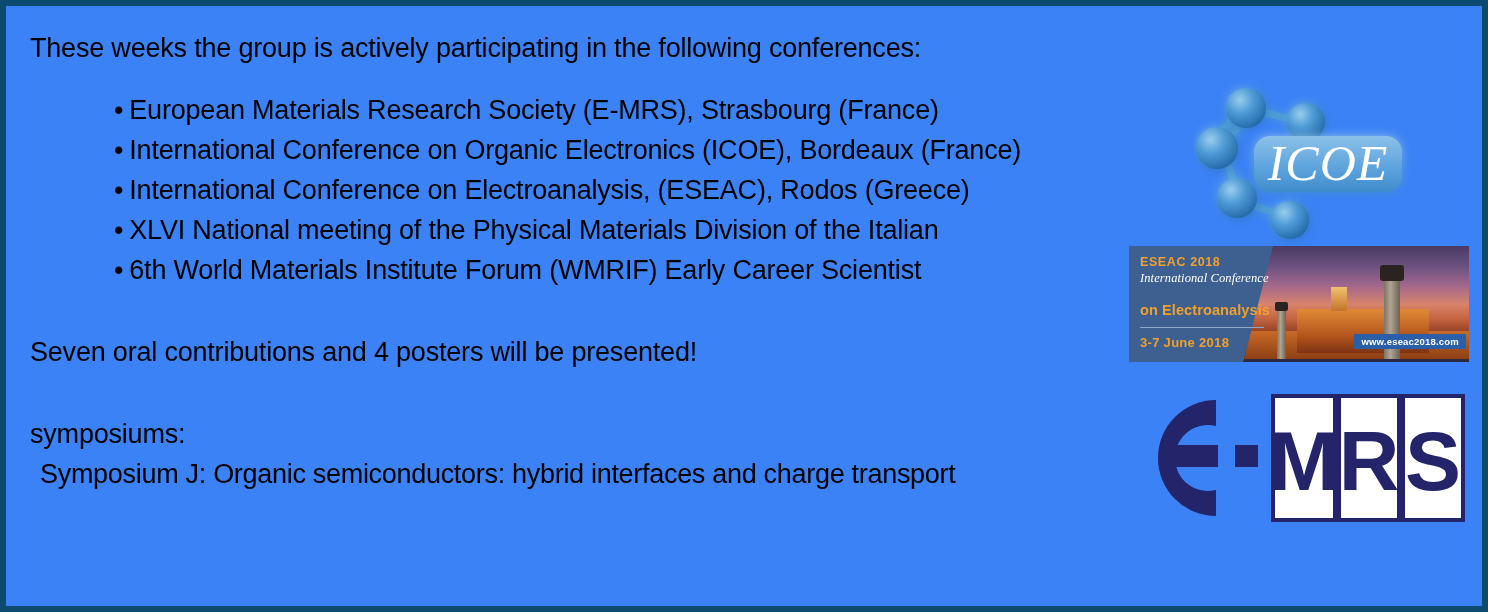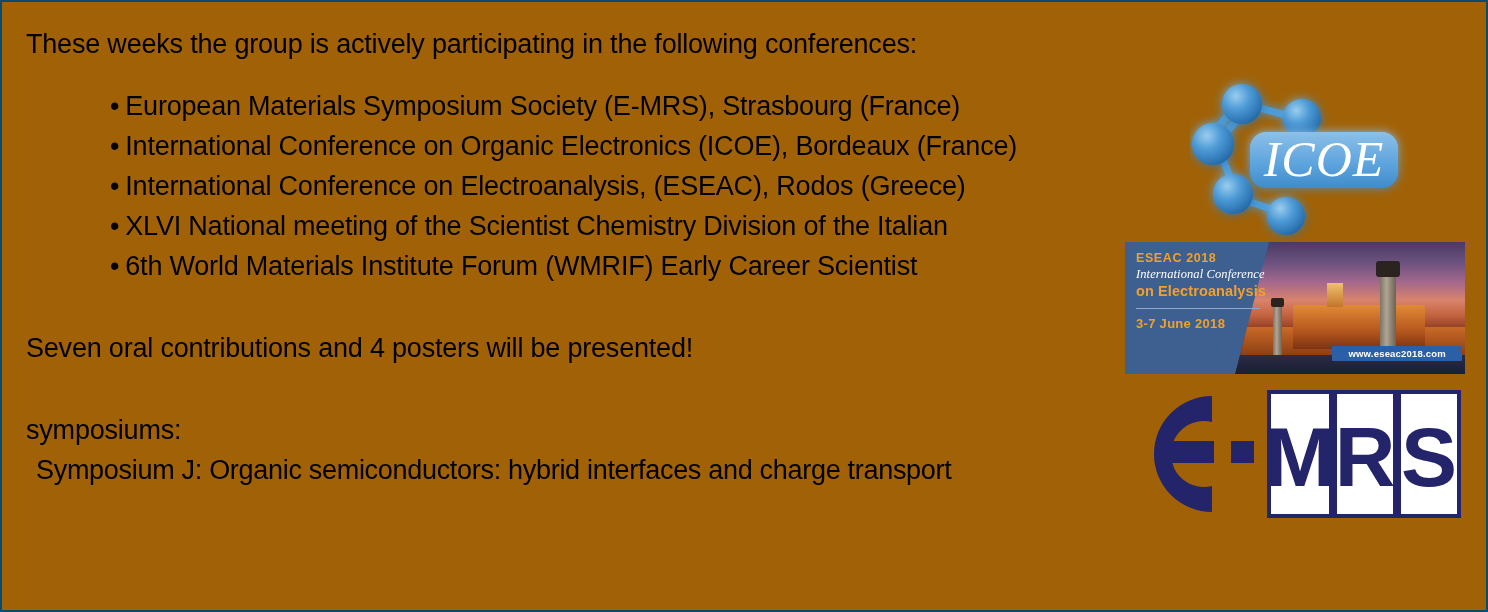--- a/index.html
+++ b/index.html
@@ -4,23 +4,23 @@
 <style>
   html, body {
     margin: 0;
     padding: 0;
     background: #ffffff;
   }
   #slide {
     position: relative;
     width: 1488px;
     height: 612px;
-    background: #a16207;
+    background: #3b82f6;
     box-sizing: border-box;
-    border: 2px solid #0c4a6e;
+    border: 6px solid #0c4a6e;
     overflow: hidden;
     font-family: "Liberation Sans", sans-serif;
   }
 
   
   .text-col {
     position: absolute;
     left: 24px;
     top: 22px;
     width: 1110px;
@@ -72,21 +72,21 @@
     height: 172px;
   }
   #icoe-logo svg { display: block; }
 
   
   #eseac-banner {
     position: absolute;
     left: 1123px;
     top: 240px;
     width: 340px;
-    height: 132px;
+    height: 116px;
     overflow: hidden;
     background: #3D6091;
   }
   .eseac-photo {
     position: absolute;
     right: 0;
     top: 0;
     width: 230px;
     height: 133px;
     background:
@@ -179,21 +179,21 @@
     font-style: italic;
     font-weight: normal;
     font-size: 12.5px;
     margin-top: 2px;
     letter-spacing: 0.1px;
   }
   .eseac-sub {
     color: #F2A02C;
     font-size: 14.5px;
     font-weight: bold;
-    margin-top: 1px;
+    margin-top: 16px;
     letter-spacing: 0.1px;
   }
   .eseac-rule {
     width: 124px;
     height: 1px;
     background: #8FA8C4;
     margin: 9px 0 7px 0;
   }
   .eseac-date {
     color: #F2A02C;
@@ -202,21 +202,21 @@
     letter-spacing: 0.3px;
   }
   .eseac-url {
     position: absolute;
     right: 3px;
     bottom: 13px;
     background: #2B5FA8;
     color: #ffffff;
     font-size: 9.5px;
     font-weight: bold;
-    padding: 2px 16px;
+    padding: 2px 7px;
     letter-spacing: 0.2px;
     border-radius: 1px;
   }
 
   
   #emrs-logo {
     position: absolute;
     left: 1136px;
     top: 388px;
     width: 325px;
@@ -229,33 +229,33 @@
 
 <div id="slide">
 
   <div class="text-col">
 
     <div class="para">These weeks the group is actively participating in the following conferences:</div>
 
     <div class="bullets">
 
       <div class="bullet-line">
-        <span class="dot">•</span><span>European Materials Symposium Society (E-MRS), Strasbourg (France)</span>
+        <span class="dot">•</span><span>European Materials Research Society (E-MRS), Strasbourg (France)</span>
       </div>
 
       <div class="bullet-line">
         <span class="dot">•</span><span>International Conference on Organic Electronics (ICOE), Bordeaux (France)</span>
       </div>
 
       <div class="bullet-line">
         <span class="dot">•</span><span>International Conference on Electroanalysis, (ESEAC), Rodos (Greece)</span>
       </div>
 
       <div class="bullet-line">
-        <span class="dot">•</span><span>XLVI National meeting of the Scientist Chemistry Division of the Italian</span>
+        <span class="dot">•</span><span>XLVI National meeting of the Physical Materials Division of the Italian</span>
       </div>
 
       <div class="bullet-line">
         <span class="dot">•</span><span>6th World Materials Institute Forum (WMRIF) Early Career Scientist</span>
       </div>
 
     </div>
 
     <div class="spacer-sm"></div>
 

